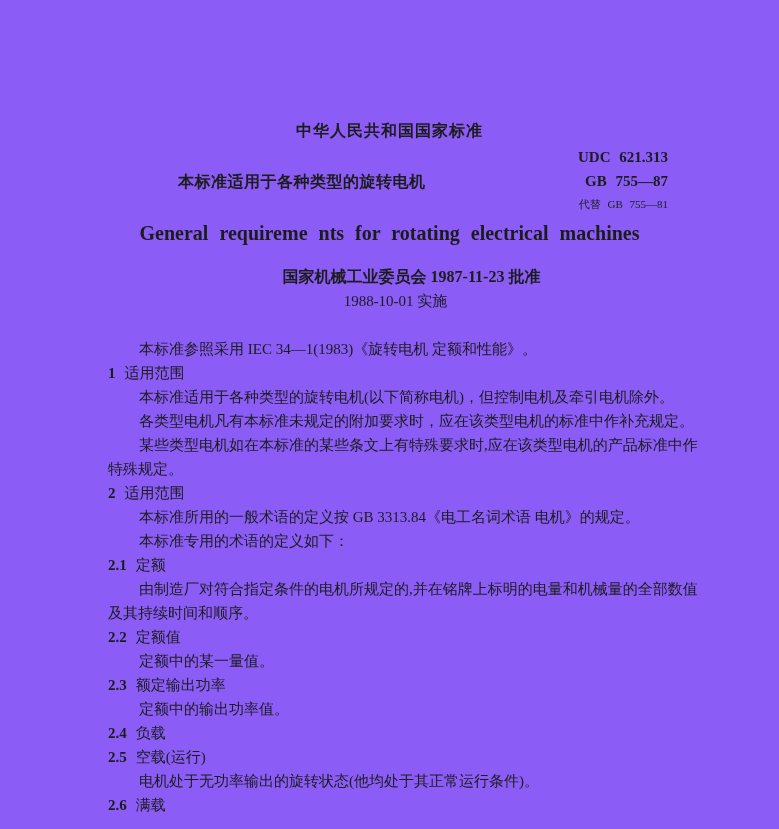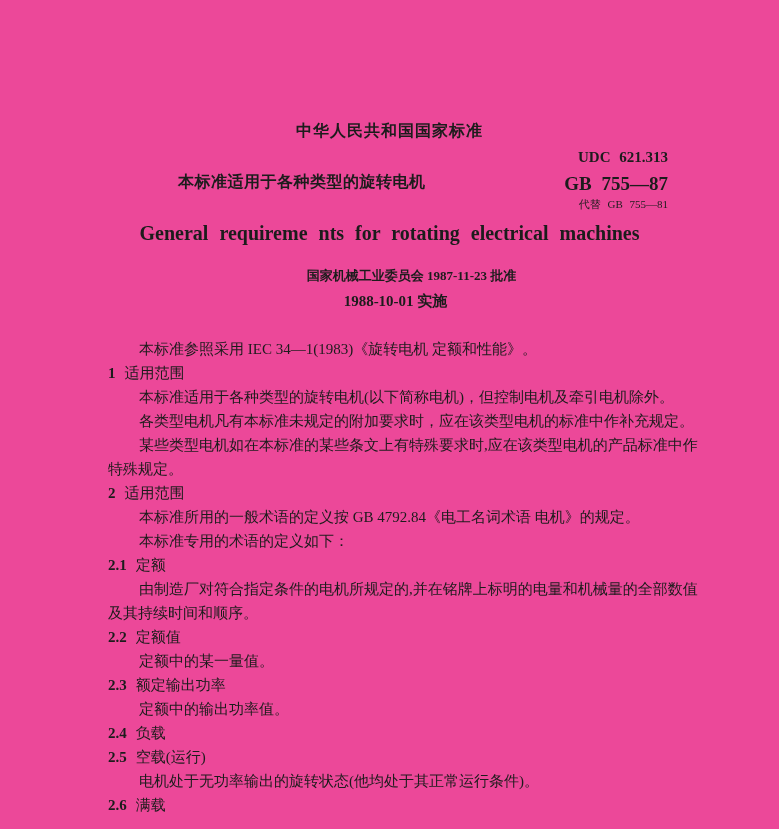--- a/index.html
+++ b/index.html
@@ -1,60 +1,60 @@
 <!DOCTYPE html>
 <html><head>
 <meta charset="utf-8">
 <style>
   html, body { margin: 0; padding: 0; background: #ffffff; }
   .page {
     position: relative;
     width: 779px;
     height: 829px;
-    background: #ec4899;
+    background: #8b5cf6;
     overflow: hidden;
     font-family: "Liberation Serif", "DejaVu Serif", serif;
     color: #1c1c1c;
   }
   .abs { position: absolute; line-height: normal; white-space: nowrap; }
   .hdr-title {
     top: 121px; left: 0; right: 0;
     text-align: center;
     font-size: 16px; font-weight: bold; letter-spacing: 1px;
   }
   .udc {
     top: 149px; right: 111px;
     font-size: 15px; font-weight: bold; word-spacing: 5px;
   }
   .doc-title {
     top: 172px; left: 178px;
     font-size: 16px; font-weight: bold; letter-spacing: 0.5px;
   }
   .gb-code {
     top: 173px; right: 111px;
-    font-size: 19px; font-weight: bold; word-spacing: 5px; margin-left: 40px;
+    font-size: 15px; font-weight: bold; word-spacing: 5px; margin-left: 40px;
   }
   .replaces {
     top: 197px; right: 111px;
     font-size: 11px; font-weight: normal; word-spacing: 4px;
   }
   .en-title {
     top: 222px; left: 0; right: 0;
     text-align: center;
     font-size: 20px; font-weight: bold; word-spacing: 6px;
   }
   .approval {
     top: 267px; left: 0; right: 0;
     text-align: center;
-    font-size: 13px; font-weight: bold; padding-left: 44px;
+    font-size: 16px; font-weight: bold; padding-left: 44px;
   }
   .impl {
     top: 292px; left: 0; right: 0;
     text-align: center;
-    font-size: 15px; font-weight: bold; margin-left: 12px;
+    font-size: 15px; font-weight: normal; margin-left: 12px;
   }
   .body-text {
     position: absolute;
     top: 337px; left: 108px; width: 640px;
     font-size: 15px; line-height: 24px;
   }
   .line { height: 24px; white-space: nowrap; }
   .indent { padding-left: 31px; }
   .num { font-weight: bold; margin-right: 9px; }
 </style>
@@ -103,21 +103,21 @@
 
     <div class="line">
       <span>特殊规定。</span>
     </div>
 
     <div class="line">
       <span class="num">2</span><span>适用范围</span>
     </div>
 
     <div class="line indent">
-      <span>本标准所用的一般术语的定义按 GB 4792.84《电工名词术语 电机》的规定。</span>
+      <span>本标准所用的一般术语的定义按 GB 3313.84《电工名词术语 电机》的规定。</span>
     </div>
 
     <div class="line indent">
       <span>本标准专用的术语的定义如下：</span>
     </div>
 
     <div class="line">
       <span class="num">2.1</span><span>定额</span>
     </div>
 

